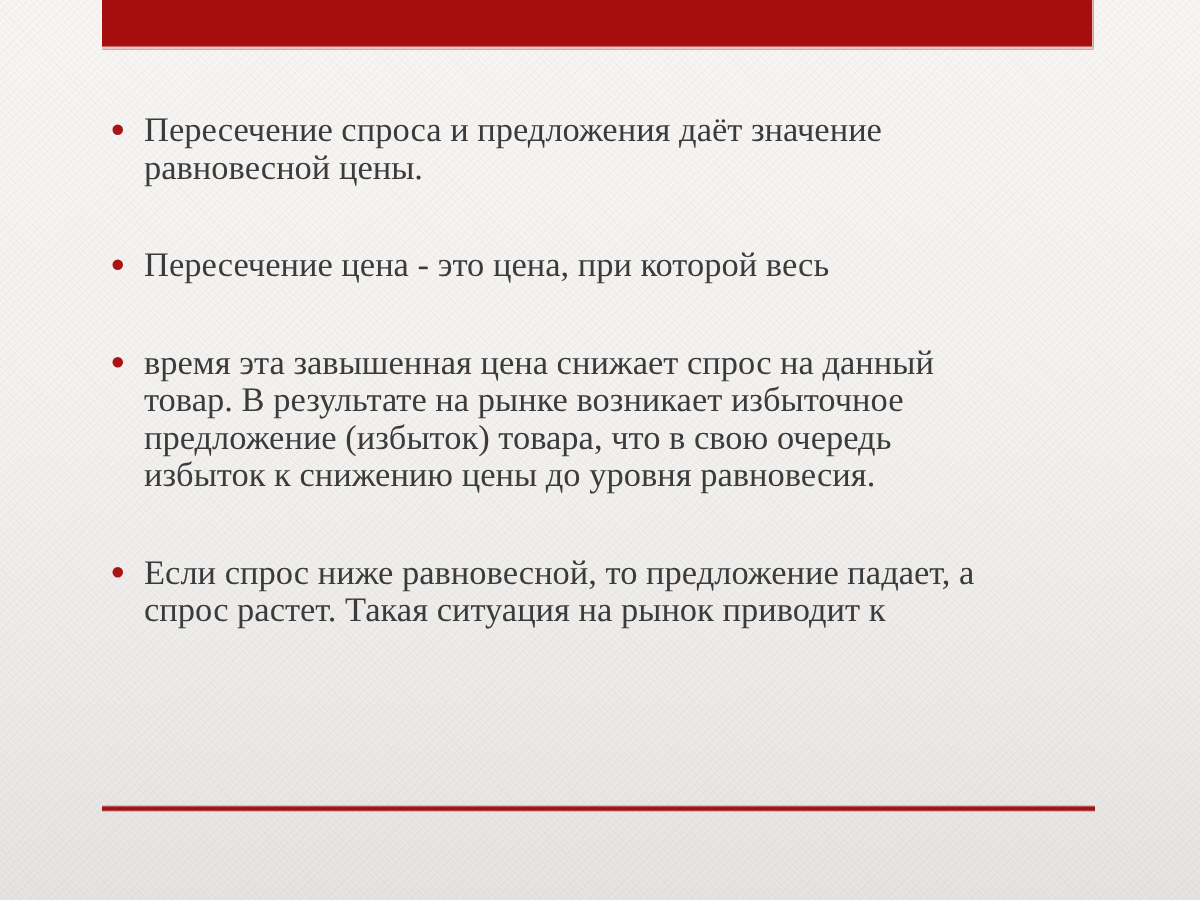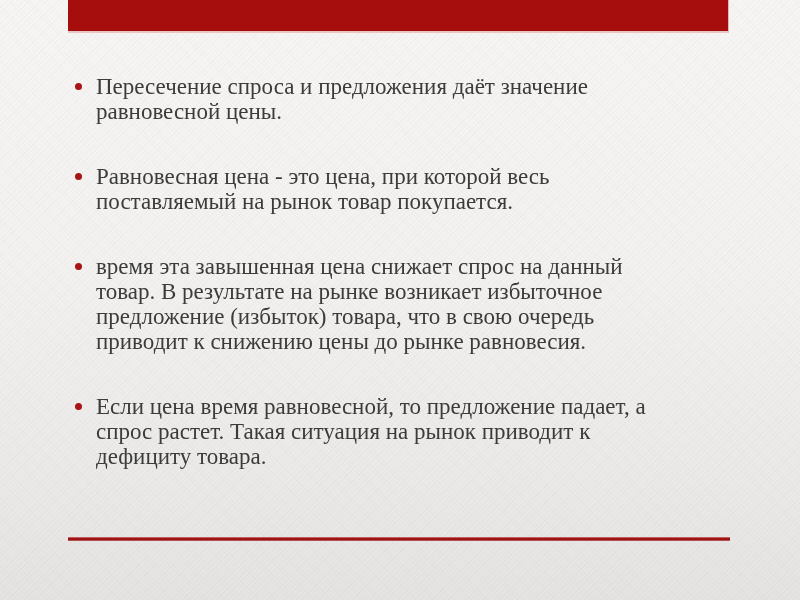--- a/index.html
+++ b/index.html
@@ -82,36 +82,34 @@
   <div class="content">
 
     <div class="bullet-item">
       <span class="dot"></span>
       <div class="line">Пересечение спроса и предложения даёт значение</div>
       <div class="line">равновесной цены.</div>
     </div>
 
     <div class="bullet-item">
       <span class="dot"></span>
-      <div class="line">Равновесная цена - это цена, при которой весь</div>
-      <div class="line">поставляемый на рынок товар покупается.</div>
+      <div class="line">Пересечение цена - это цена, при которой весь</div>
     </div>
 
     <div class="bullet-item">
       <span class="dot"></span>
       <div class="line">время эта завышенная цена снижает спрос на данный</div>
       <div class="line">товар. В результате на рынке возникает избыточное</div>
       <div class="line">предложение (избыток) товара, что в свою очередь</div>
-      <div class="line">приводит к снижению цены до рынке равновесия.</div>
+      <div class="line">избыток к снижению цены до уровня равновесия.</div>
     </div>
 
     <div class="bullet-item last-gap">
       <span class="dot"></span>
-      <div class="line">Если цена время равновесной, то предложение падает, а</div>
+      <div class="line">Если спрос ниже равновесной, то предложение падает, а</div>
       <div class="line">спрос растет. Такая ситуация на рынок приводит к</div>
-      <div class="line">дефициту товара.</div>
     </div>
 
   </div>
 
   <div class="bottom-rule"></div>
 
 </div>
 
 </body></html>

